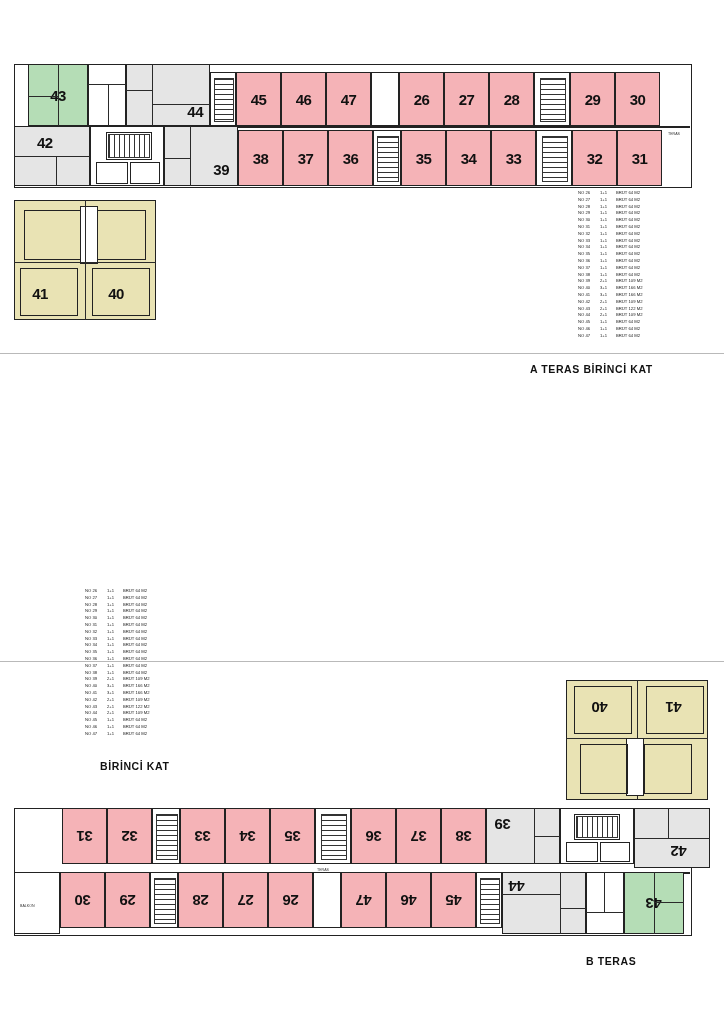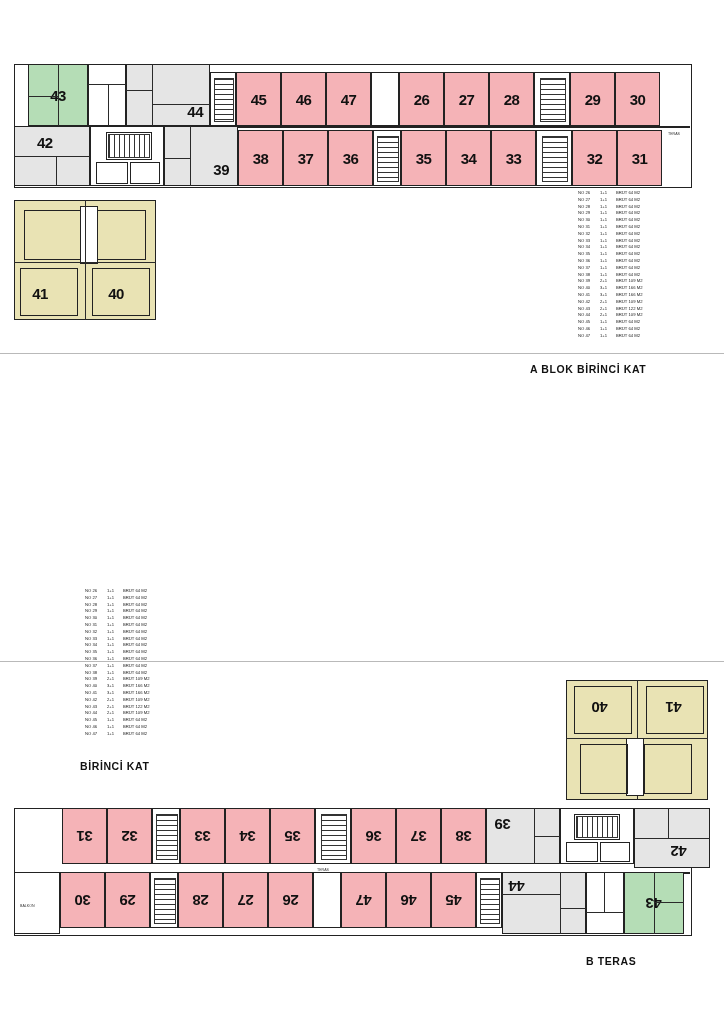--- a/index.html
+++ b/index.html
@@ -337,21 +337,21 @@
         </div>
       <div class="row">
           <span class="no">NO 47</span>
           <span class="typ">1+1</span>
           <span class="area">BRÜT 64 M2</span>
         </div>
     </div>
   </div>
 
   <div class="rule" style="left:0;top:353px;width:724px;"></div>
-  <div class="caption" style="left:530px;top:363px;">A BLOK   BİRİNCİ KAT</div>
+  <div class="caption" style="left:530px;top:363px;">A TERAS   BİRİNCİ KAT</div>
 
   <div class="legend" style="left:85px;top:588px;">
     <div class="row">
         <span class="no">NO 26</span>
         <span class="typ">1+1</span>
         <span class="area">BRÜT 64 M2</span>
       </div>
     <div class="row">
         <span class="no">NO 27</span>
         <span class="typ">1+1</span>
@@ -453,21 +453,21 @@
         <span class="area">BRÜT 64 M2</span>
       </div>
     <div class="row">
         <span class="no">NO 47</span>
         <span class="typ">1+1</span>
         <span class="area">BRÜT 64 M2</span>
       </div>
   </div>
 
   <div class="rule" style="left:0;top:661px;width:724px;"></div>
-  <div class="caption" style="left:80px;top:760px;">BİRİNCİ KAT</div>
+  <div class="caption" style="left:100px;top:760px;">BİRİNCİ KAT</div>
 
   <div class="plan" style="left:0;top:660px;width:724px;height:330px;">
 
     <div class="unit c-khaki" style="left:566px;top:20px;width:142px;height:120px;"></div>
     <div class="wall h" style="left:566px;top:78px;width:142px;"></div>
     <div class="wall v" style="left:637px;top:20px;height:120px;"></div>
     <div style="position:absolute;left:574px;top:26px;width:56px;height:46px;border:1.2px solid #222;"></div>
     <div style="position:absolute;left:646px;top:26px;width:56px;height:46px;border:1.2px solid #222;"></div>
     <div class="corepat" style="left:626px;top:78px;width:16px;height:56px;background:#fff;"></div>
     <div class="corepat" style="left:580px;top:84px;width:46px;height:48px;background:transparent;"></div>

